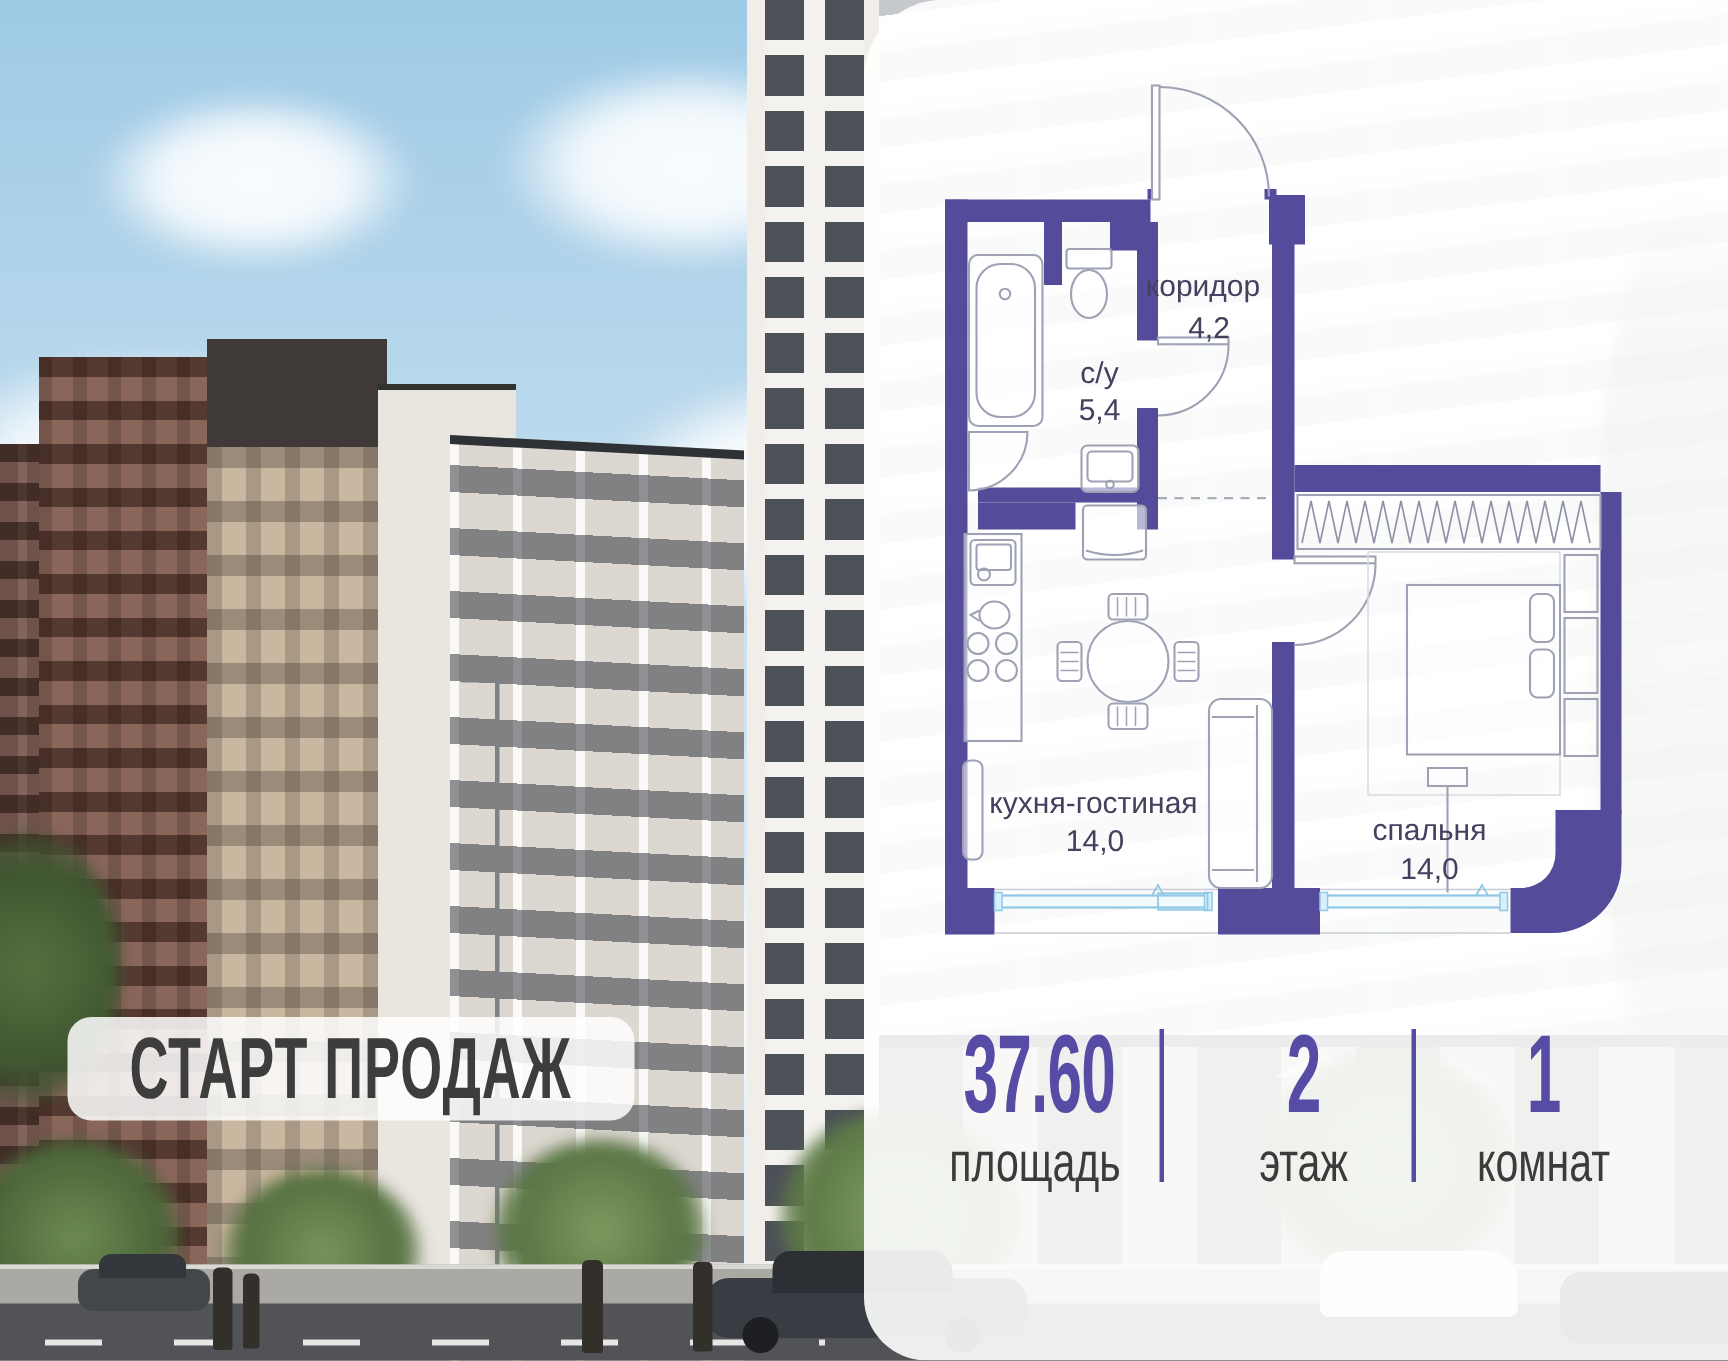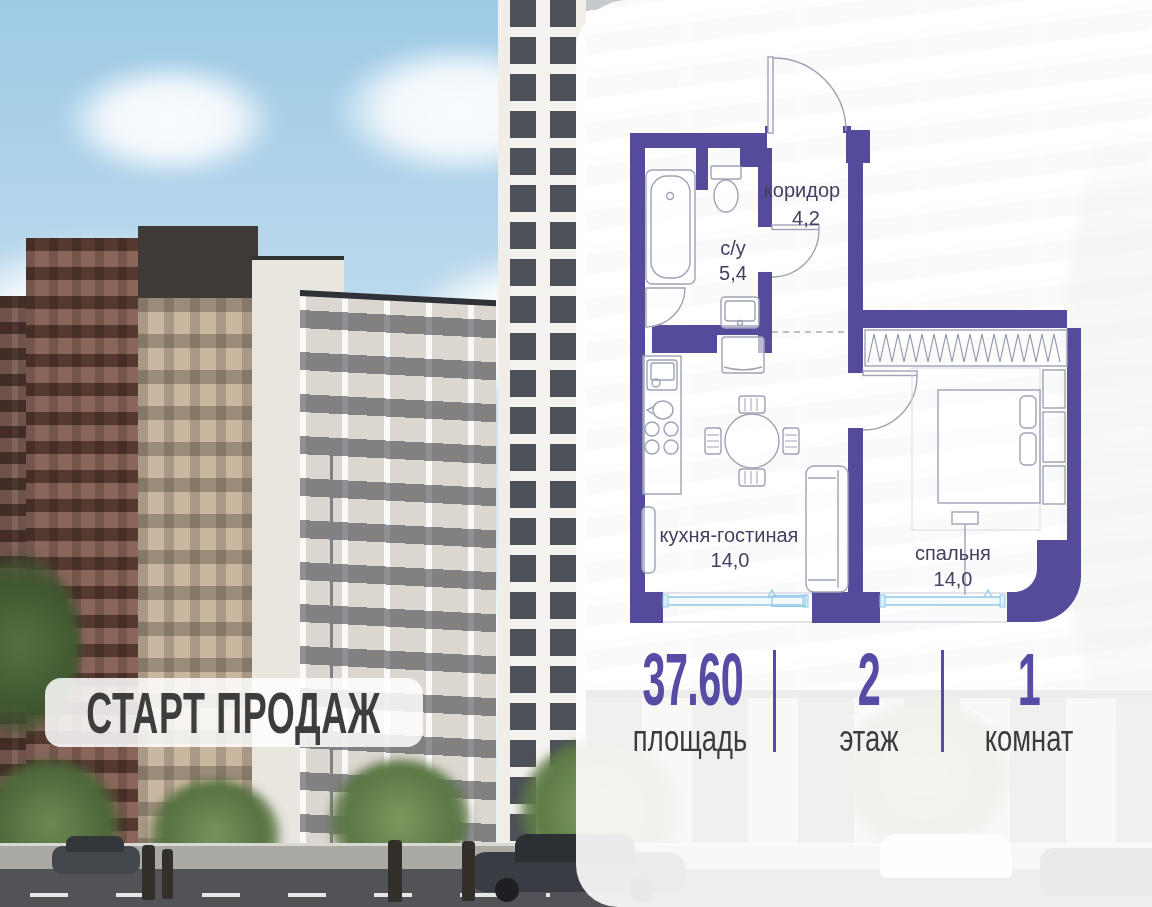--- a/index.html
+++ b/index.html
@@ -30,21 +30,21 @@
   
   .badge{left:45px;top:678px;width:378px;height:69px;background:rgba(255,255,255,.85);border-radius:16px;display:flex;align-items:center;justify-content:center;}
   .badge span{display:inline-block;font-size:58px;font-weight:700;color:#3d3d3d;letter-spacing:1px;transform:scaleX(.62);white-space:nowrap;}
   
   .logo{left:76px;top:148px;width:460px;height:100px;display:flex;align-items:center;justify-content:center;}
   .logo span{display:inline-block;font-size:96px;font-weight:700;color:#d0a457;letter-spacing:6px;transform:scaleX(.8);white-space:nowrap;}
   
   .panel{left:576px;top:0;width:576px;height:907px;background:rgba(255,255,255,.9);border-radius:52px 0 0 42px;}
   .plan{position:absolute;left:0;top:0;}
   
-  .stats{position:absolute;left:0;top:642px;width:576px;height:125px;}
+  .stats{position:absolute;left:0;top:678px;width:576px;height:125px;}
   .stat{position:absolute;top:0;width:170px;text-align:center;}
   .stat .value{display:block;font-size:74px;line-height:76px;font-weight:700;color:#564CA5;transform:scaleX(.56);transform-origin:center;white-space:nowrap;letter-spacing:-1px;}
   .stat .label{display:block;margin-top:2px;font-size:37px;line-height:38px;font-weight:400;color:#3b3b3b;transform:scaleX(.74);transform-origin:center;white-space:nowrap;}
   .divider{position:absolute;top:8px;width:3px;height:102px;background:#564CA5;}
 </style>
 </head>
 <body>
 
 <div class="stage">
 

